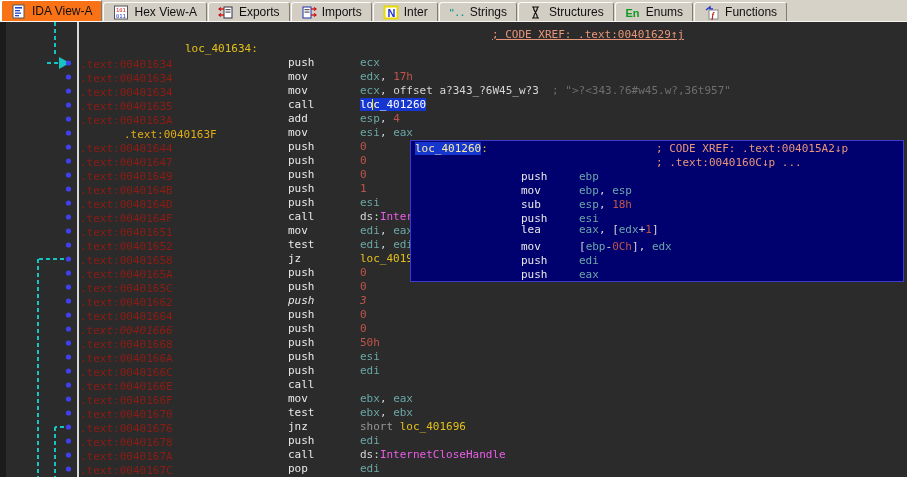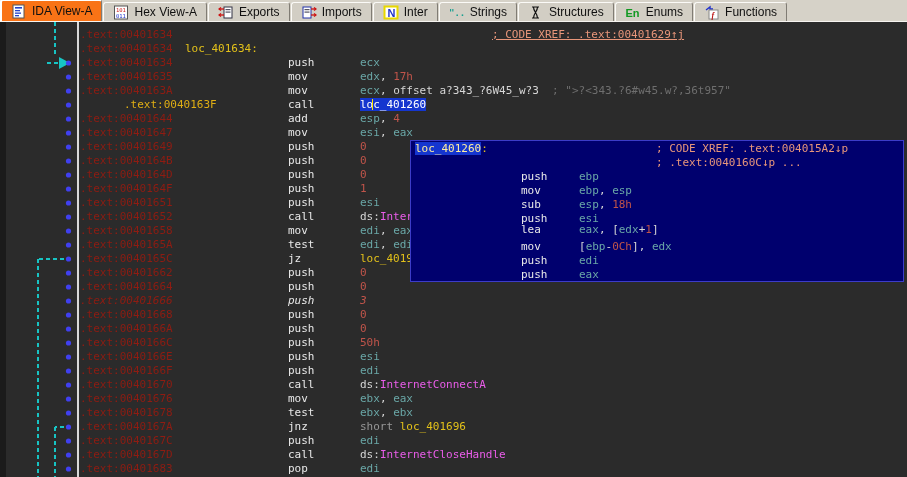--- a/index.html
+++ b/index.html
@@ -16,21 +16,21 @@
   .tab .ticon{width:16px;height:15px;flex:0 0 auto;}
 
   
   .view{position:absolute;left:0;top:22px;width:907px;height:455px;background:#2b2b2b;
         font:11px/14px "DejaVu Sans Mono",monospace;}
   .edgestrip{position:absolute;left:0;top:0;width:6px;height:455px;background:#1b1b1b;}
   .gutter-sep{position:absolute;left:77px;top:0;width:2px;height:455px;background:#d9d9d9;}
   .gutter-svg{position:absolute;left:0;top:0;width:78px;height:455px;}
 
   .row{position:absolute;left:0;width:907px;height:14px;white-space:pre;}
-  .addr{position:absolute;left:80px;color:#8e1c12;}
+  .addr{position:absolute;left:80px;color:#8e1c12;margin-top:30px;}
   .addr.cur{color:#dfae14;padding-left:44px;}
   .lbl{position:absolute;left:185px;color:#e3c11a;}
   .mnem{position:absolute;left:288px;color:#e8e8e8;}
   .ops{position:absolute;left:360px;}
   .cmt{position:absolute;color:#e8967a;}
 
   .t-reg{color:#6aa7a7;}
   .t-num{color:#c0544a;}
   .t-loc{color:#e3c11a;}
   .t-imp{color:#ea5dea;}
@@ -193,21 +193,21 @@
       <div class="row" style="top: 216px;"><span class="addr">.text:0040165A</span><span class="mnem">test</span><span class="ops"><span class="t-reg">edi</span><span class="t-plain">, </span><span class="t-reg">edi</span></span></div>
       <div class="row" style="top: 230px;"><span class="addr">.text:0040165C</span><span class="mnem">jz</span><span class="ops"><span class="t-loc">loc_401962</span></span></div>
       <div class="row" style="top: 244px;"><span class="addr">.text:00401662</span><span class="mnem">push</span><span class="ops"><span class="t-num">0</span></span></div>
       <div class="row" style="top: 258px;"><span class="addr">.text:00401664</span><span class="mnem">push</span><span class="ops"><span class="t-num">0</span></span></div>
       <div class="row" style="top: 272px; font-style: italic;"><span class="addr">.text:00401666</span><span class="mnem">push</span><span class="ops"><span class="t-num">3</span></span></div>
       <div class="row" style="top: 286px;"><span class="addr">.text:00401668</span><span class="mnem">push</span><span class="ops"><span class="t-num">0</span></span></div>
       <div class="row" style="top: 300px;"><span class="addr">.text:0040166A</span><span class="mnem">push</span><span class="ops"><span class="t-num">0</span></span></div>
       <div class="row" style="top: 314px;"><span class="addr">.text:0040166C</span><span class="mnem">push</span><span class="ops"><span class="t-num">50h</span></span></div>
       <div class="row" style="top: 328px;"><span class="addr">.text:0040166E</span><span class="mnem">push</span><span class="ops"><span class="t-reg">esi</span></span></div>
       <div class="row" style="top: 342px;"><span class="addr">.text:0040166F</span><span class="mnem">push</span><span class="ops"><span class="t-reg">edi</span></span></div>
-      <div class="row" style="top: 356px;"><span class="addr">.text:00401670</span><span class="mnem">call</span><span class="ops"><span class="t-plain">ds:</span><span class="t-imp">InternetConnectA</span></span></div>
+      <div class="row" style="top: 356px;"><span class="addr">.text:00401670</span><span class="mnem">call</span></div>
       <div class="row" style="top: 370px;"><span class="addr">.text:00401676</span><span class="mnem">mov</span><span class="ops"><span class="t-reg">ebx</span><span class="t-plain">, </span><span class="t-reg">eax</span></span></div>
       <div class="row" style="top: 384px;"><span class="addr">.text:00401678</span><span class="mnem">test</span><span class="ops"><span class="t-reg">ebx</span><span class="t-plain">, </span><span class="t-reg">ebx</span></span></div>
       <div class="row" style="top: 398px;"><span class="addr">.text:0040167A</span><span class="mnem">jnz</span><span class="ops"><span class="t-kw">short </span><span class="t-loc">loc_401696</span></span></div>
       <div class="row" style="top: 412px;"><span class="addr">.text:0040167C</span><span class="mnem">push</span><span class="ops"><span class="t-reg">edi</span></span></div>
       <div class="row" style="top: 426px;"><span class="addr">.text:0040167D</span><span class="mnem">call</span><span class="ops"><span class="t-plain">ds:</span><span class="t-imp">InternetCloseHandle</span></span></div>
       <div class="row" style="top: 440px;"><span class="addr">.text:00401683</span><span class="mnem">pop</span><span class="ops"><span class="t-reg">edi</span></span></div>
     </div>
   <div class="popup" id="popup">
       <div class="prow" style="top: 1px;"><span class="plbl"><span class="t-sel">loc_401260</span><span class="colon">:</span></span><span class="pcmt">; CODE XREF: .text:004015A2↓p</span></div>
       <div class="prow" style="top: 15px;"><span class="pcmt">; .text:0040160C↓p ...</span></div>

